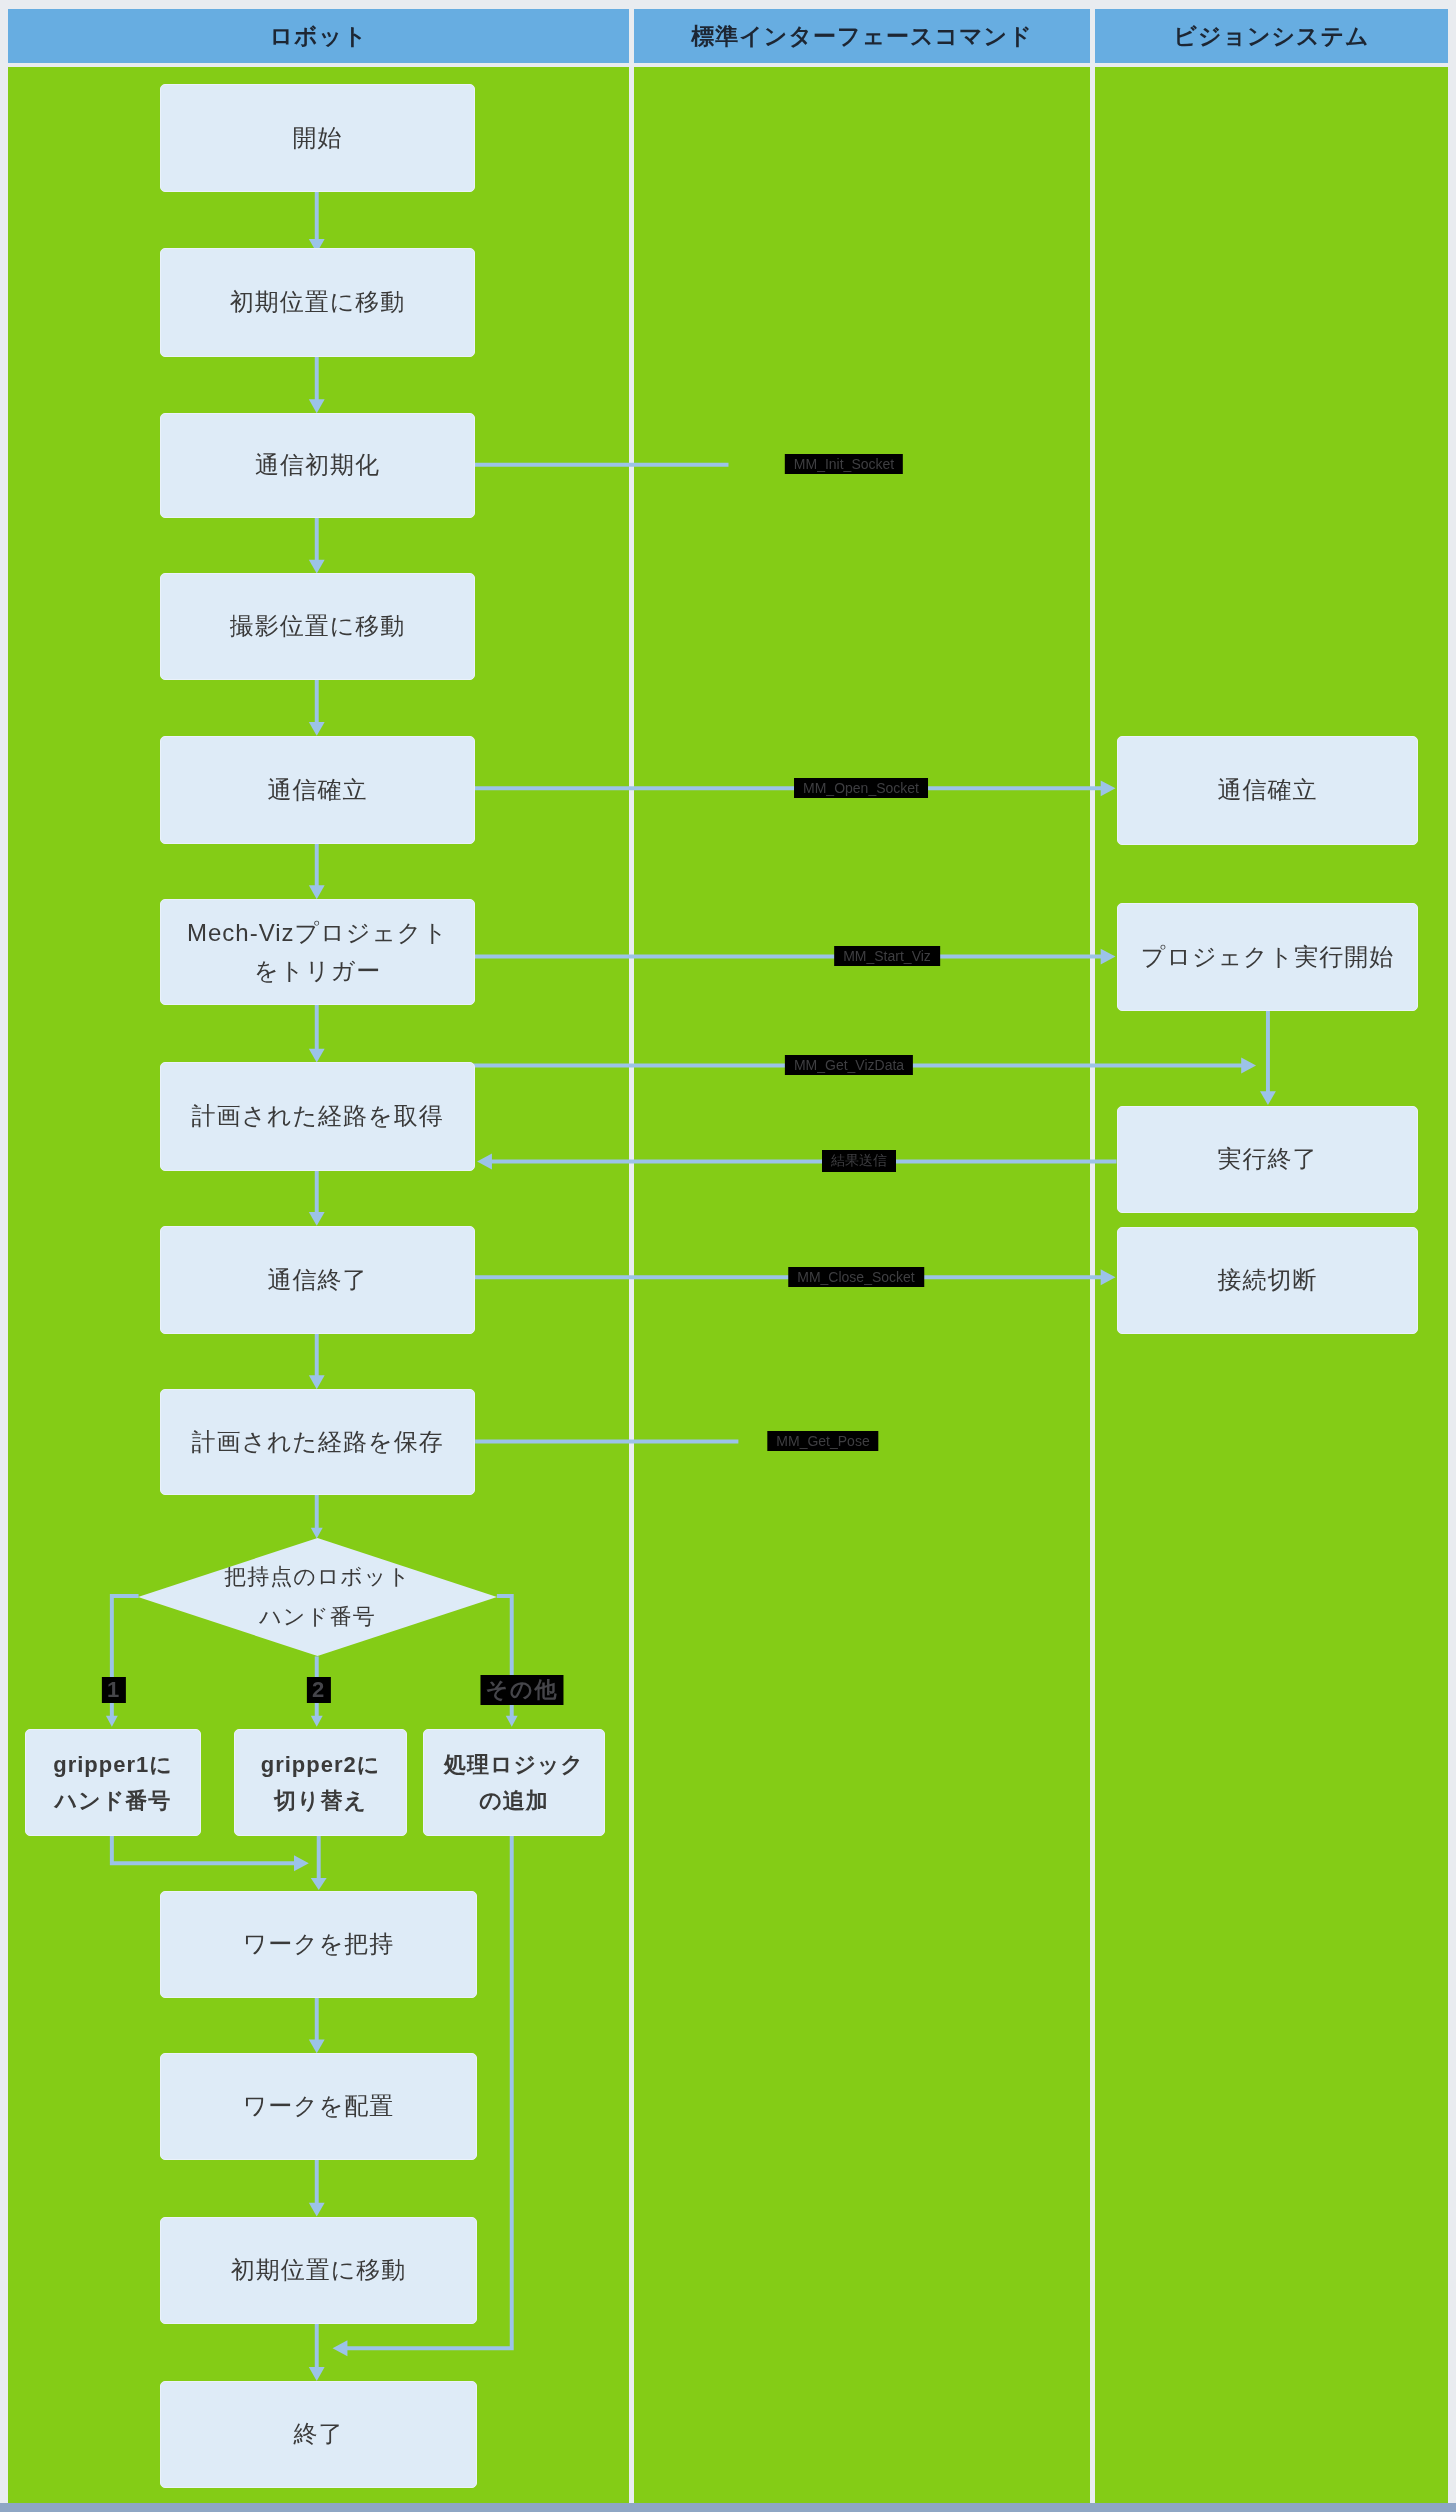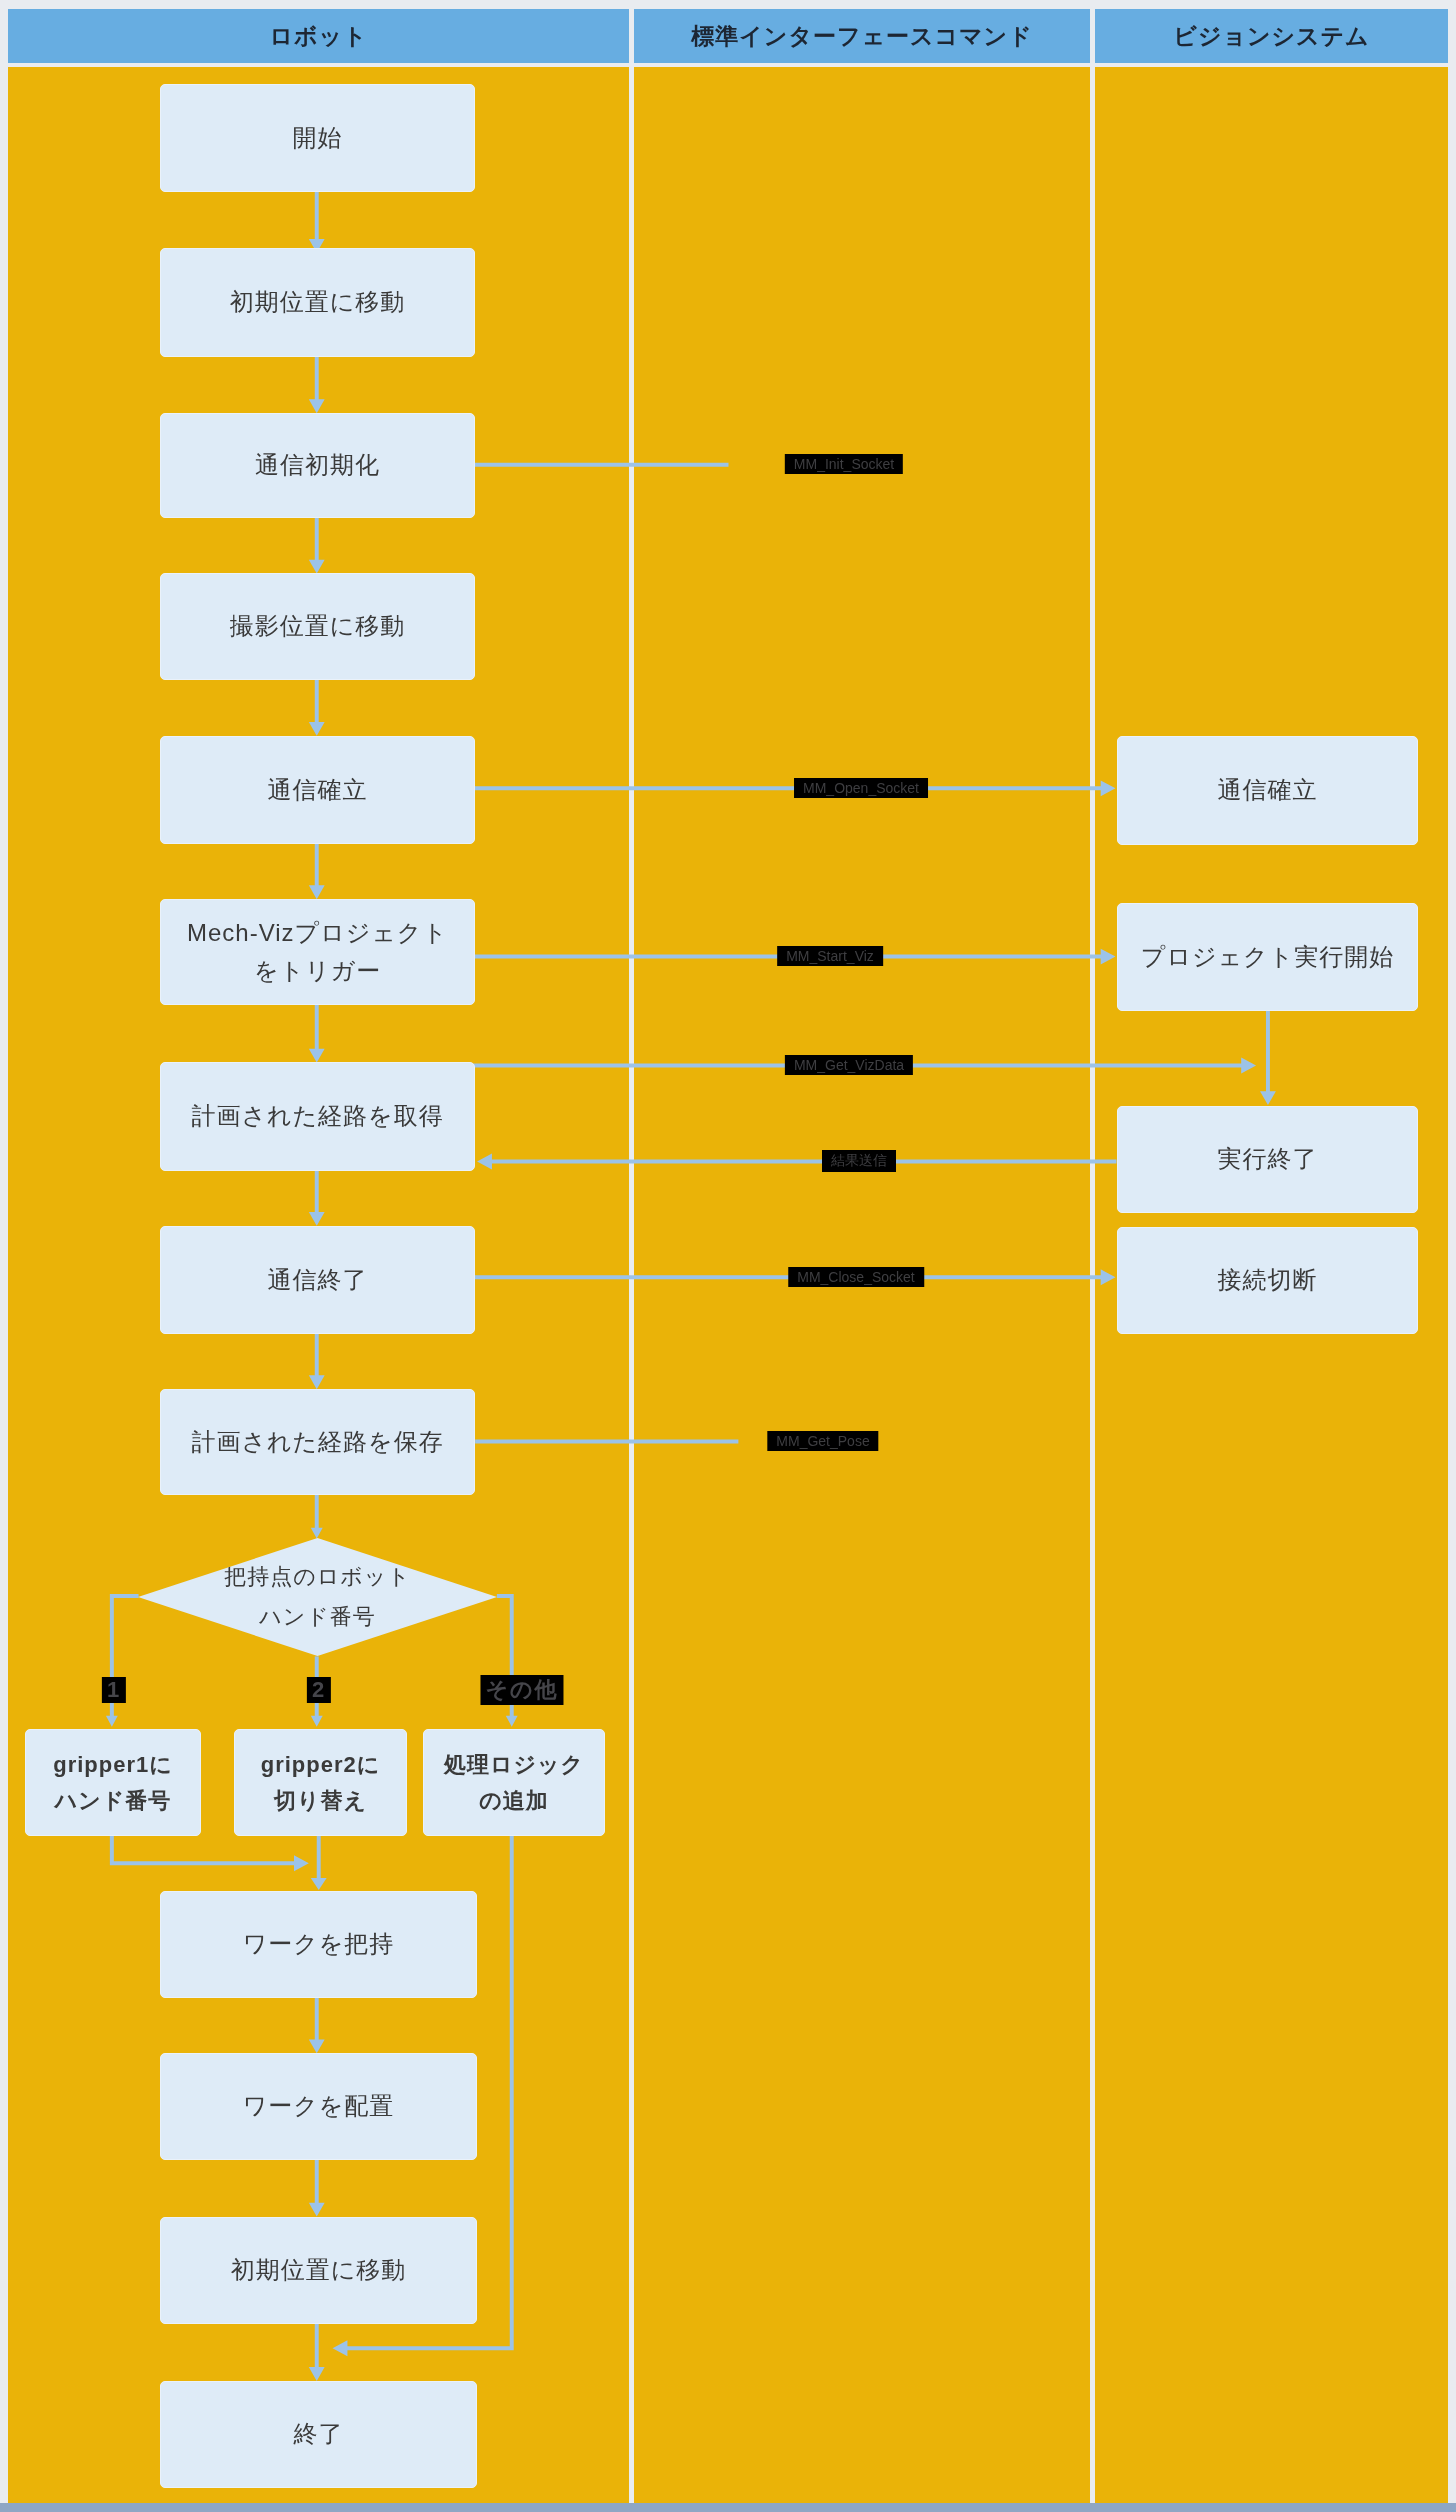--- a/index.html
+++ b/index.html
@@ -1,17 +1,17 @@
 <!DOCTYPE html>
 <html><head>
 <meta charset="utf-8">
 <style>
   html,body{margin:0;padding:0;background:#000;}
   body{width:1456px;height:2513px;position:relative;font-family:"Liberation Sans","DejaVu Sans",sans-serif;}
-  #canvas{position:absolute;inset:0;width:1456px;height:2513px;background:#eab308;overflow:hidden;}
+  #canvas{position:absolute;inset:0;width:1456px;height:2513px;background:#84cc16;overflow:hidden;}
 
   
   .frame{position:absolute;background:#E9ECF0;z-index:1;}
   .frame-bottom{position:absolute;background:#8EA6C4;z-index:1;}
 
   
   .hcell{position:absolute;top:9px;height:54px;background:#67ADE1;z-index:2;
          display:flex;align-items:center;justify-content:center;
          color:#1D2633;font-size:23px;font-weight:bold;letter-spacing:1px;}
 
@@ -171,21 +171,21 @@
     <span>プロジェクト実行開始</span></div>
   <div class="box" style="left:1117px;top:1106px;width:299px;height:105px">
     <span>実行終了</span></div>
   <div class="box" style="left:1117px;top:1227px;width:299px;height:105px">
     <span>接続切断</span></div>
 
   <div class="cmd" style="left:832px;top:464px">
     <span>MM_Init_Socket</span></div>
   <div class="cmd" style="left:849px;top:788px">
     <span>MM_Open_Socket</span></div>
-  <div class="cmd" style="left:818px;top:956px">
+  <div class="cmd" style="left:875px;top:956px">
     <span>MM_Start_Viz</span></div>
   <div class="cmd" style="left:837px;top:1065px">
     <span>MM_Get_VizData</span></div>
   <div class="cmd" style="left:847px;top:1161px">
     <span>結果送信</span></div>
   <div class="cmd" style="left:844px;top:1277px">
     <span>MM_Close_Socket</span></div>
   <div class="cmd" style="left:811px;top:1441px">
     <span>MM_Get_Pose</span></div>
 

